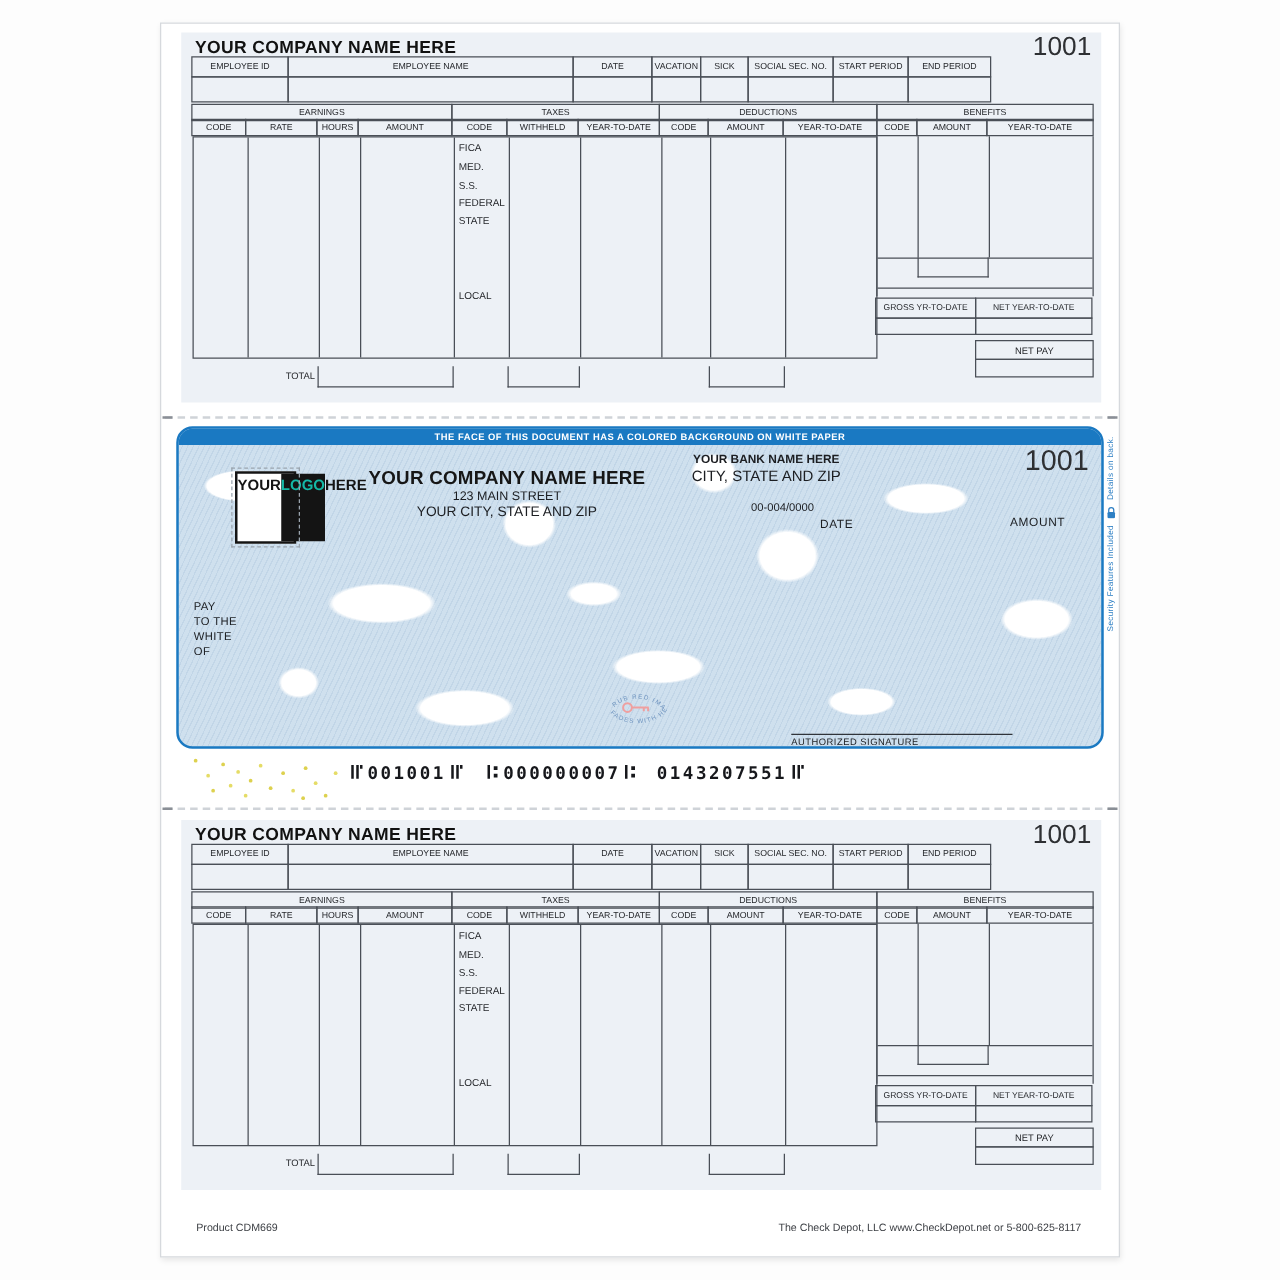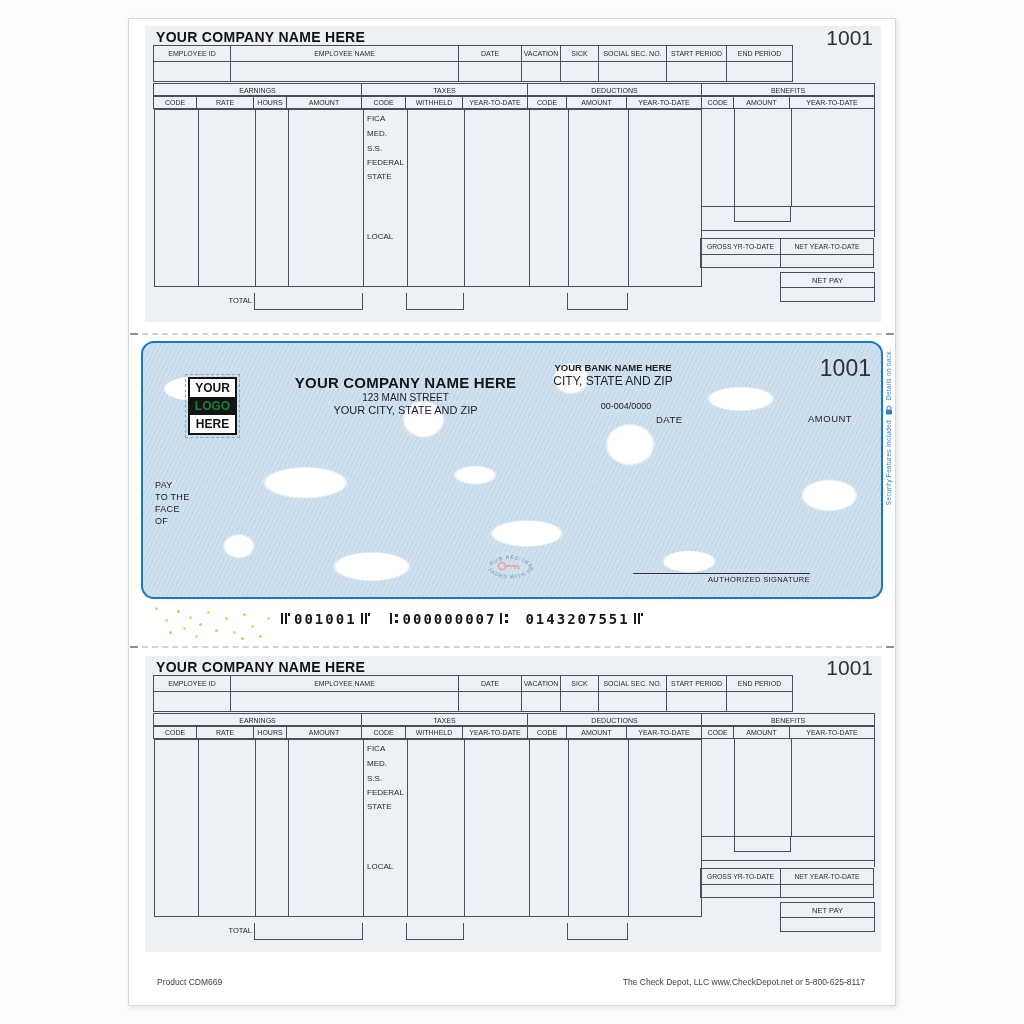--- a/index.html
+++ b/index.html
@@ -57,35 +57,35 @@
            radial-gradient(30px 26px at 58% 14%,#fff 52%,rgba(255,255,255,0) 62%),
            radial-gradient(44px 18px at 74% 86%,#fff 55%,rgba(255,255,255,0) 62%),
            radial-gradient(26px 20px at 13% 80%,#fff 52%,rgba(255,255,255,0) 63%),
            radial-gradient(36px 16px at 45% 52%,#fff 50%,rgba(255,255,255,0) 62%),
            repeating-linear-gradient(115deg,rgba(125,160,195,.16) 0 1px,rgba(255,255,255,0) 1px 4px);}
   .check-topbar{position:absolute;left:0;top:0;width:100%;height:13px;background:#1a79c2;color:#fff;
                 font-size:7.5px;font-weight:bold;letter-spacing:.4px;text-align:center;line-height:13px;}
   .check-number{position:absolute;right:10px;top:12px;font-size:23px;color:#2e3033;}
   .logo-box{position:absolute;left:45px;top:34px;width:49px;height:58px;border:2px solid #141414;background:#fff;
             outline:1px dashed #9aa4ae;outline-offset:2px;
-            display:flex;flex-direction:column;text-align:center;font-weight:bold;font-size:12px;}
+            display:flex;flex-direction:row;text-align:center;font-weight:bold;font-size:12px;}
   .logo-box div{flex:1;line-height:18px;color:#141414;}
-  .logo-box .inv{background:#141414;color:#15803d;}
+  .logo-box .inv{background:#141414;color:#14b8a6;}
   .company-block{position:absolute;left:100px;top:31px;width:325px;text-align:center;}
   .company-name{font-size:15px;font-weight:bold;color:#161616;letter-spacing:.2px;}
   .company-addr1{font-size:10px;margin-top:1px;}
   .company-addr2{font-size:11px;margin-top:1px;}
   .bank-block{position:absolute;left:385px;top:19px;width:170px;text-align:center;}
   .bank-name{font-size:9.5px;font-weight:bold;}
   .bank-addr{font-size:12px;margin-top:1px;}
   .fraction{position:absolute;left:443px;top:58px;width:80px;text-align:center;font-size:9px;}
   .date-label{position:absolute;left:513px;top:71px;font-size:9.5px;letter-spacing:.5px;}
   .amount-label{position:absolute;left:665px;top:70px;font-size:9.5px;letter-spacing:.5px;}
   .payee{position:absolute;left:12px;top:136px;font-size:9px;line-height:12px;letter-spacing:.3px;}
-  .sig-block{position:absolute;left:490px;top:230px;width:177px;text-align:right;}
+  .sig-block{position:absolute;left:490px;top:244px;width:177px;text-align:left;}
   .sig-line{border-top:1px solid #30343a;}
   .sig-label{font-size:7.5px;letter-spacing:.4px;margin-top:1px;}
   .heat-icon{position:absolute;left:338px;top:200px;}
 
   .side-strip{position:absolute;left:753px;top:330px;height:252px;width:13px;display:flex;flex-direction:column;
               align-items:center;justify-content:flex-start;gap:5px;}
   .vtxt{writing-mode:vertical-rl;transform:rotate(180deg);font-size:6.5px;color:#2d7fc4;letter-spacing:.3px;white-space:nowrap;}
 
   
   .micr{position:absolute;left:148px;top:592px;font-family:"DejaVu Sans Mono",monospace;font-weight:bold;
@@ -209,20 +209,21 @@
       <div class="tbox" style="left:100px;width:109px"></div>
       <div class="tbox" style="left:252px;width:58px"></div>
       <div class="tbox" style="left:413px;width:61px"></div>
     </div>
   </div>
 
   <div class="perf" style="top:314px"></div>
   <div class="perf" style="top:627px"></div>
 
   <div class="check">
+    <div class="check-topbar">THE FACE OF THIS DOCUMENT HAS A COLORED BACKGROUND ON WHITE PAPER</div>
     <div class="check-number">1001</div>
 
     <div class="logo-box">
       <div>YOUR</div>
       <div class="inv">LOGO</div>
       <div>HERE</div>
     </div>
 
     <div class="company-block">
       <div class="company-name">YOUR COMPANY NAME HERE</div>
@@ -235,21 +236,21 @@
       <div class="bank-addr">CITY, STATE AND ZIP</div>
     </div>
     <div class="fraction">00-004/0000</div>
 
     <div class="date-label">DATE</div>
     <div class="amount-label">AMOUNT</div>
 
     <div class="payee">
       <div>PAY</div>
       <div>TO THE</div>
-      <div>FACE</div>
+      <div>WHITE</div>
       <div>OF</div>
     </div>
 
     <svg class="heat-icon" width="58" height="46" viewBox="0 0 58 46">
       <defs>
         <path id="arcTop" d="M 8 26 A 23 17 0 0 1 50 26"></path>
         <path id="arcBot" d="M 5 24 A 25 16 0 0 0 53 24"></path>
       </defs>
       <text font-size="5" fill="#6f94bf" font-family="Liberation Sans, sans-serif" letter-spacing="1">
         <textPath href="#arcTop" startOffset="4">RUB RED IMAGE</textPath>

